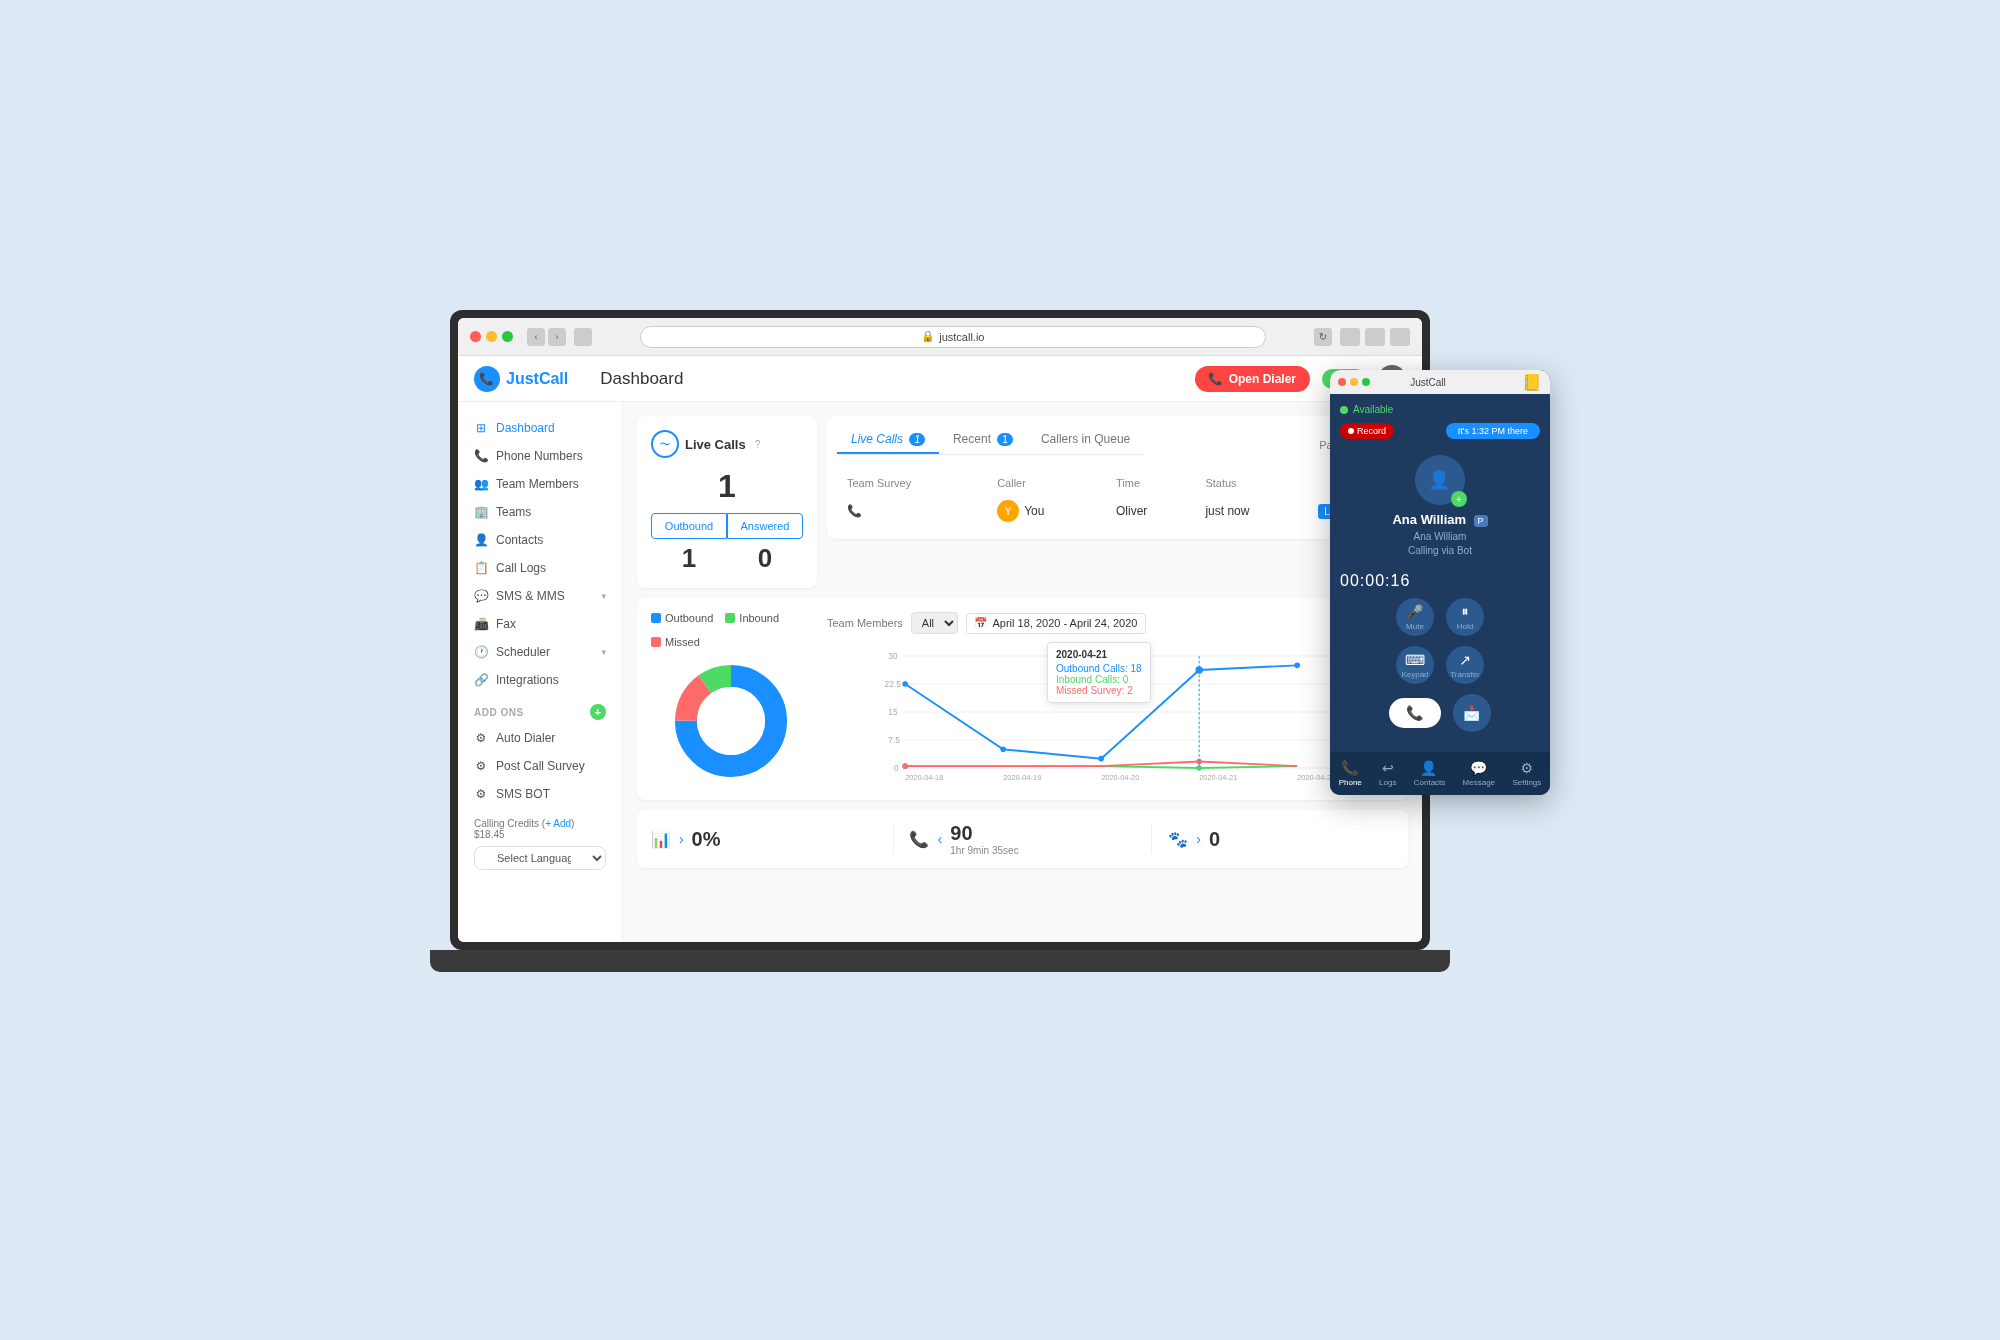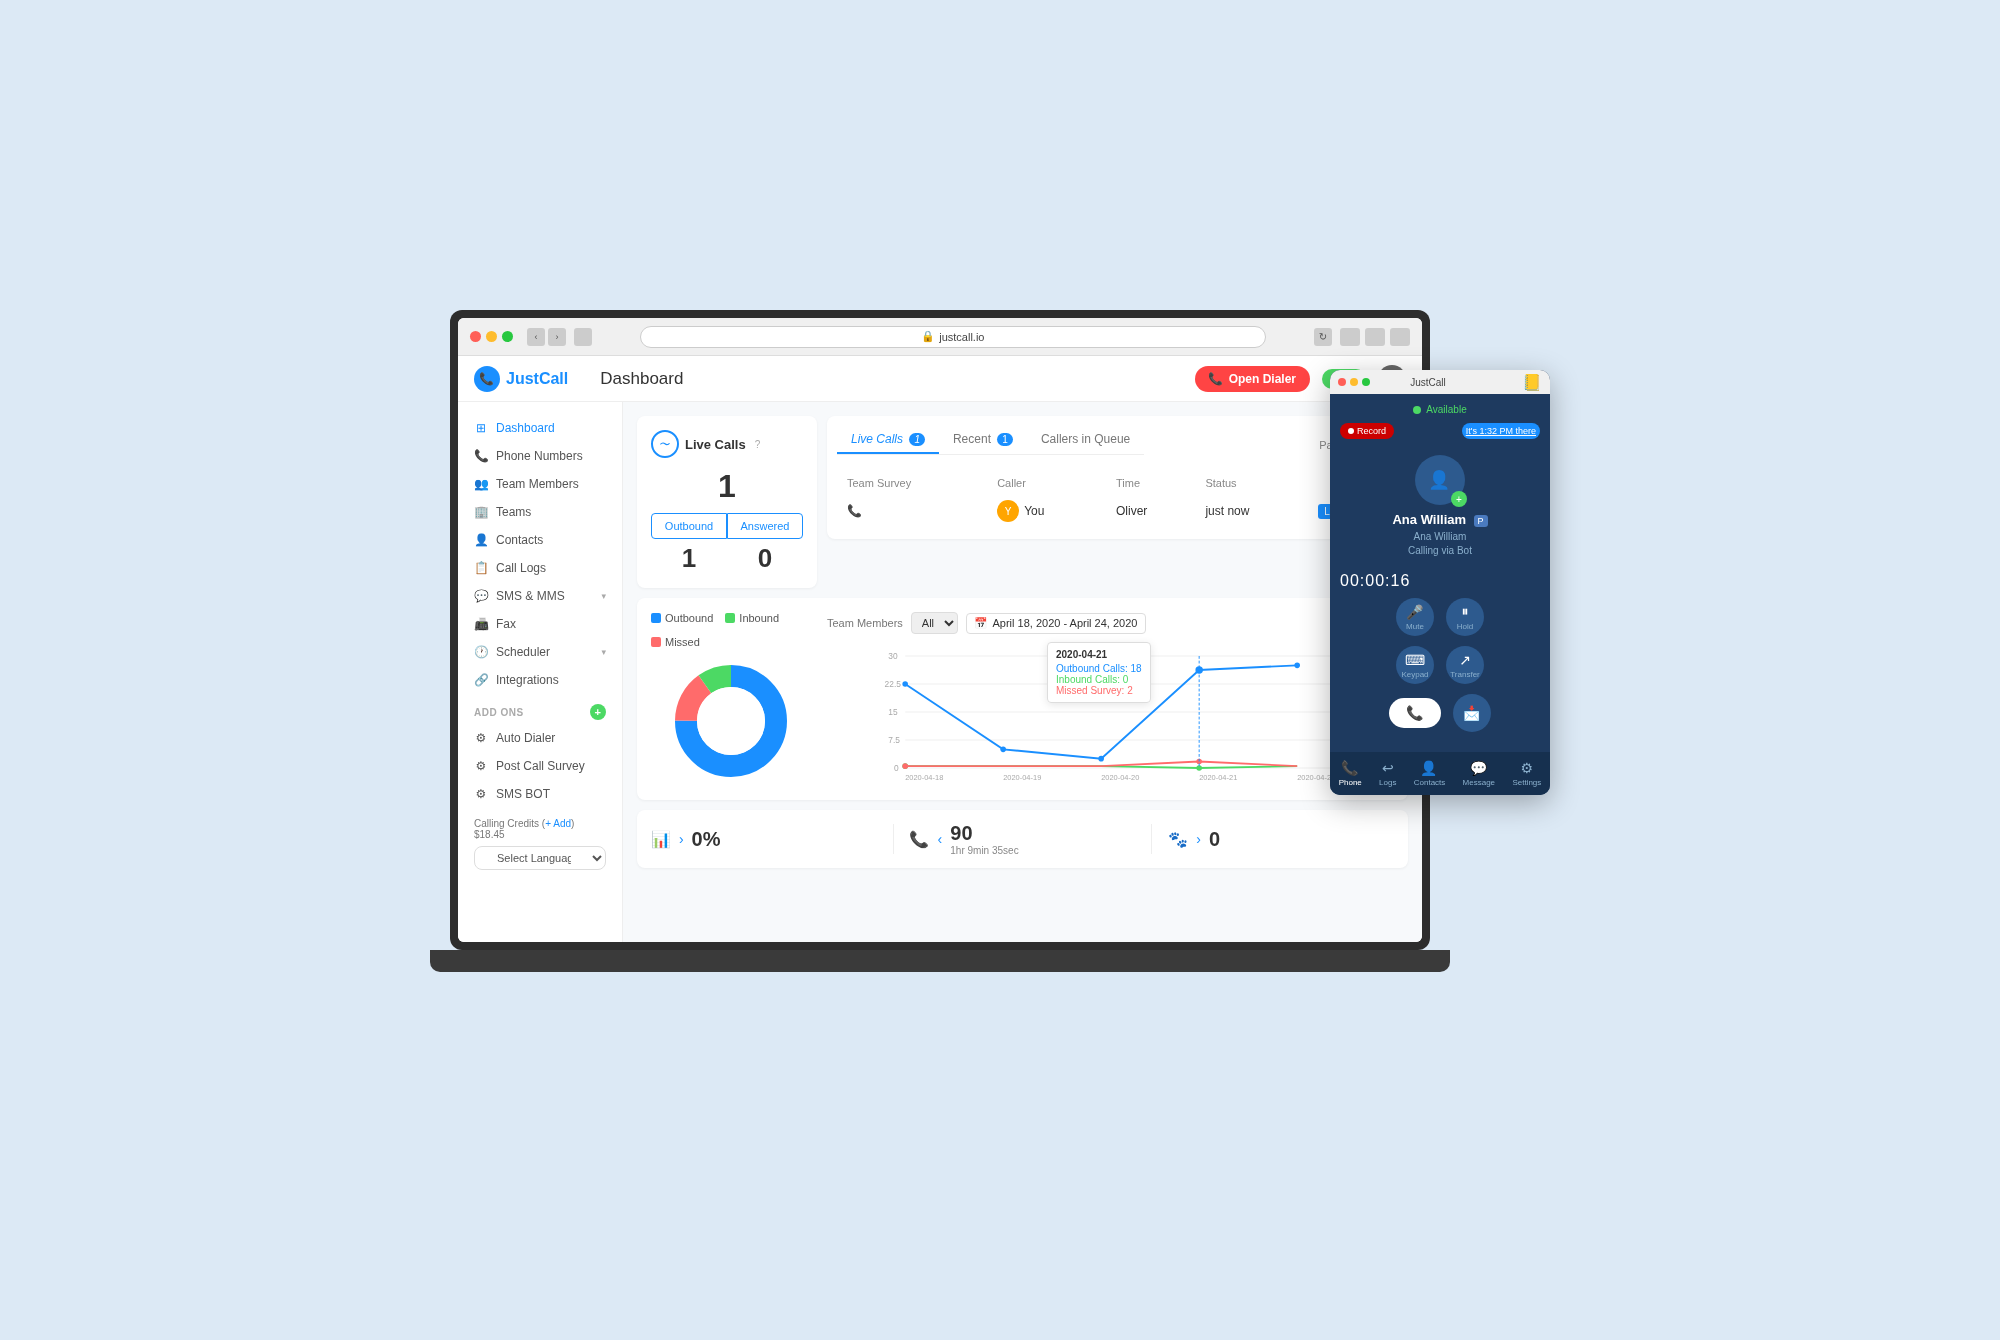--- a/index.html
+++ b/index.html
@@ -217,27 +217,27 @@
       align-items: center;
       padding: 0 8px;
       gap: 4px;
     }
     .widget-tl { width: 8px; height: 8px; border-radius: 50%; }
     .widget-tl-red { background: #ff5f57; }
     .widget-tl-yellow { background: #febc2e; }
     .widget-tl-green { background: #28c840; }
     .widget-title { font-size: 10px; color: #444; margin: 0 auto; font-weight: 500; }
     .widget-body { padding: 10px; }
-    .widget-available { display: flex; align-items: center; gap: 5px; margin-bottom: 8px; justify-content: center; }
+    .widget-available { display: flex; align-items: center; gap: 5px; margin-bottom: 8px; }
     .widget-avail-dot { width: 8px; height: 8px; background: #4cd964; border-radius: 50%; }
     .widget-avail-text { font-size: 10px; color: #4cd964; }
     .widget-record-row { display: flex; align-items: center; justify-content: space-between; margin-bottom: 8px; }
     .record-btn { background: #cc0000; color: #fff; border: none; border-radius: 12px; padding: 3px 8px; font-size: 9px; cursor: pointer; display: flex; align-items: center; gap: 3px; }
     .record-dot { width: 6px; height: 6px; background: #fff; border-radius: 50%; }
-    .time-bubble { background: #1a8fff; color: #fff; font-size: 9px; padding: 3px 4px; border-radius: 10px; text-decoration: underline; }
+    .time-bubble { background: #1a8fff; color: #fff; font-size: 9px; padding: 3px 12px; border-radius: 10px; }
     .widget-caller { text-align: center; padding: 8px 0; }
     .caller-big-avatar { width: 50px; height: 50px; background: #2d5a8e; border-radius: 50%; margin: 0 auto 5px; display: flex; align-items: center; justify-content: center; color: #fff; font-size: 18px; position: relative; }
     .caller-add-btn { position: absolute; right: -2px; bottom: -2px; width: 16px; height: 16px; background: #4cd964; border-radius: 50%; display: flex; align-items: center; justify-content: center; color: #fff; font-size: 10px; }
     .caller-name { font-size: 13px; font-weight: 600; color: #fff; }
     .caller-p-badge { background: #4a7abf; color: #fff; font-size: 9px; padding: 1px 4px; border-radius: 3px; margin-left: 3px; }
     .caller-sub { font-size: 10px; color: #8aafcc; margin-top: 3px; }
     .call-timer { font-size: 16px; font-weight: 500; color: #fff; margin: 8px 0; text-align: left; letter-spacing: 1px; }
     .call-controls { display: flex; justify-content: center; gap: 12px; margin-bottom: 10px; }
     .ctrl-btn { width: 38px; height: 38px; background: #2d5a8e; border-radius: 50%; display: flex; flex-direction: column; align-items: center; justify-content: center; cursor: pointer; border: none; color: #fff; }
     .ctrl-btn-icon { font-size: 14px; }

